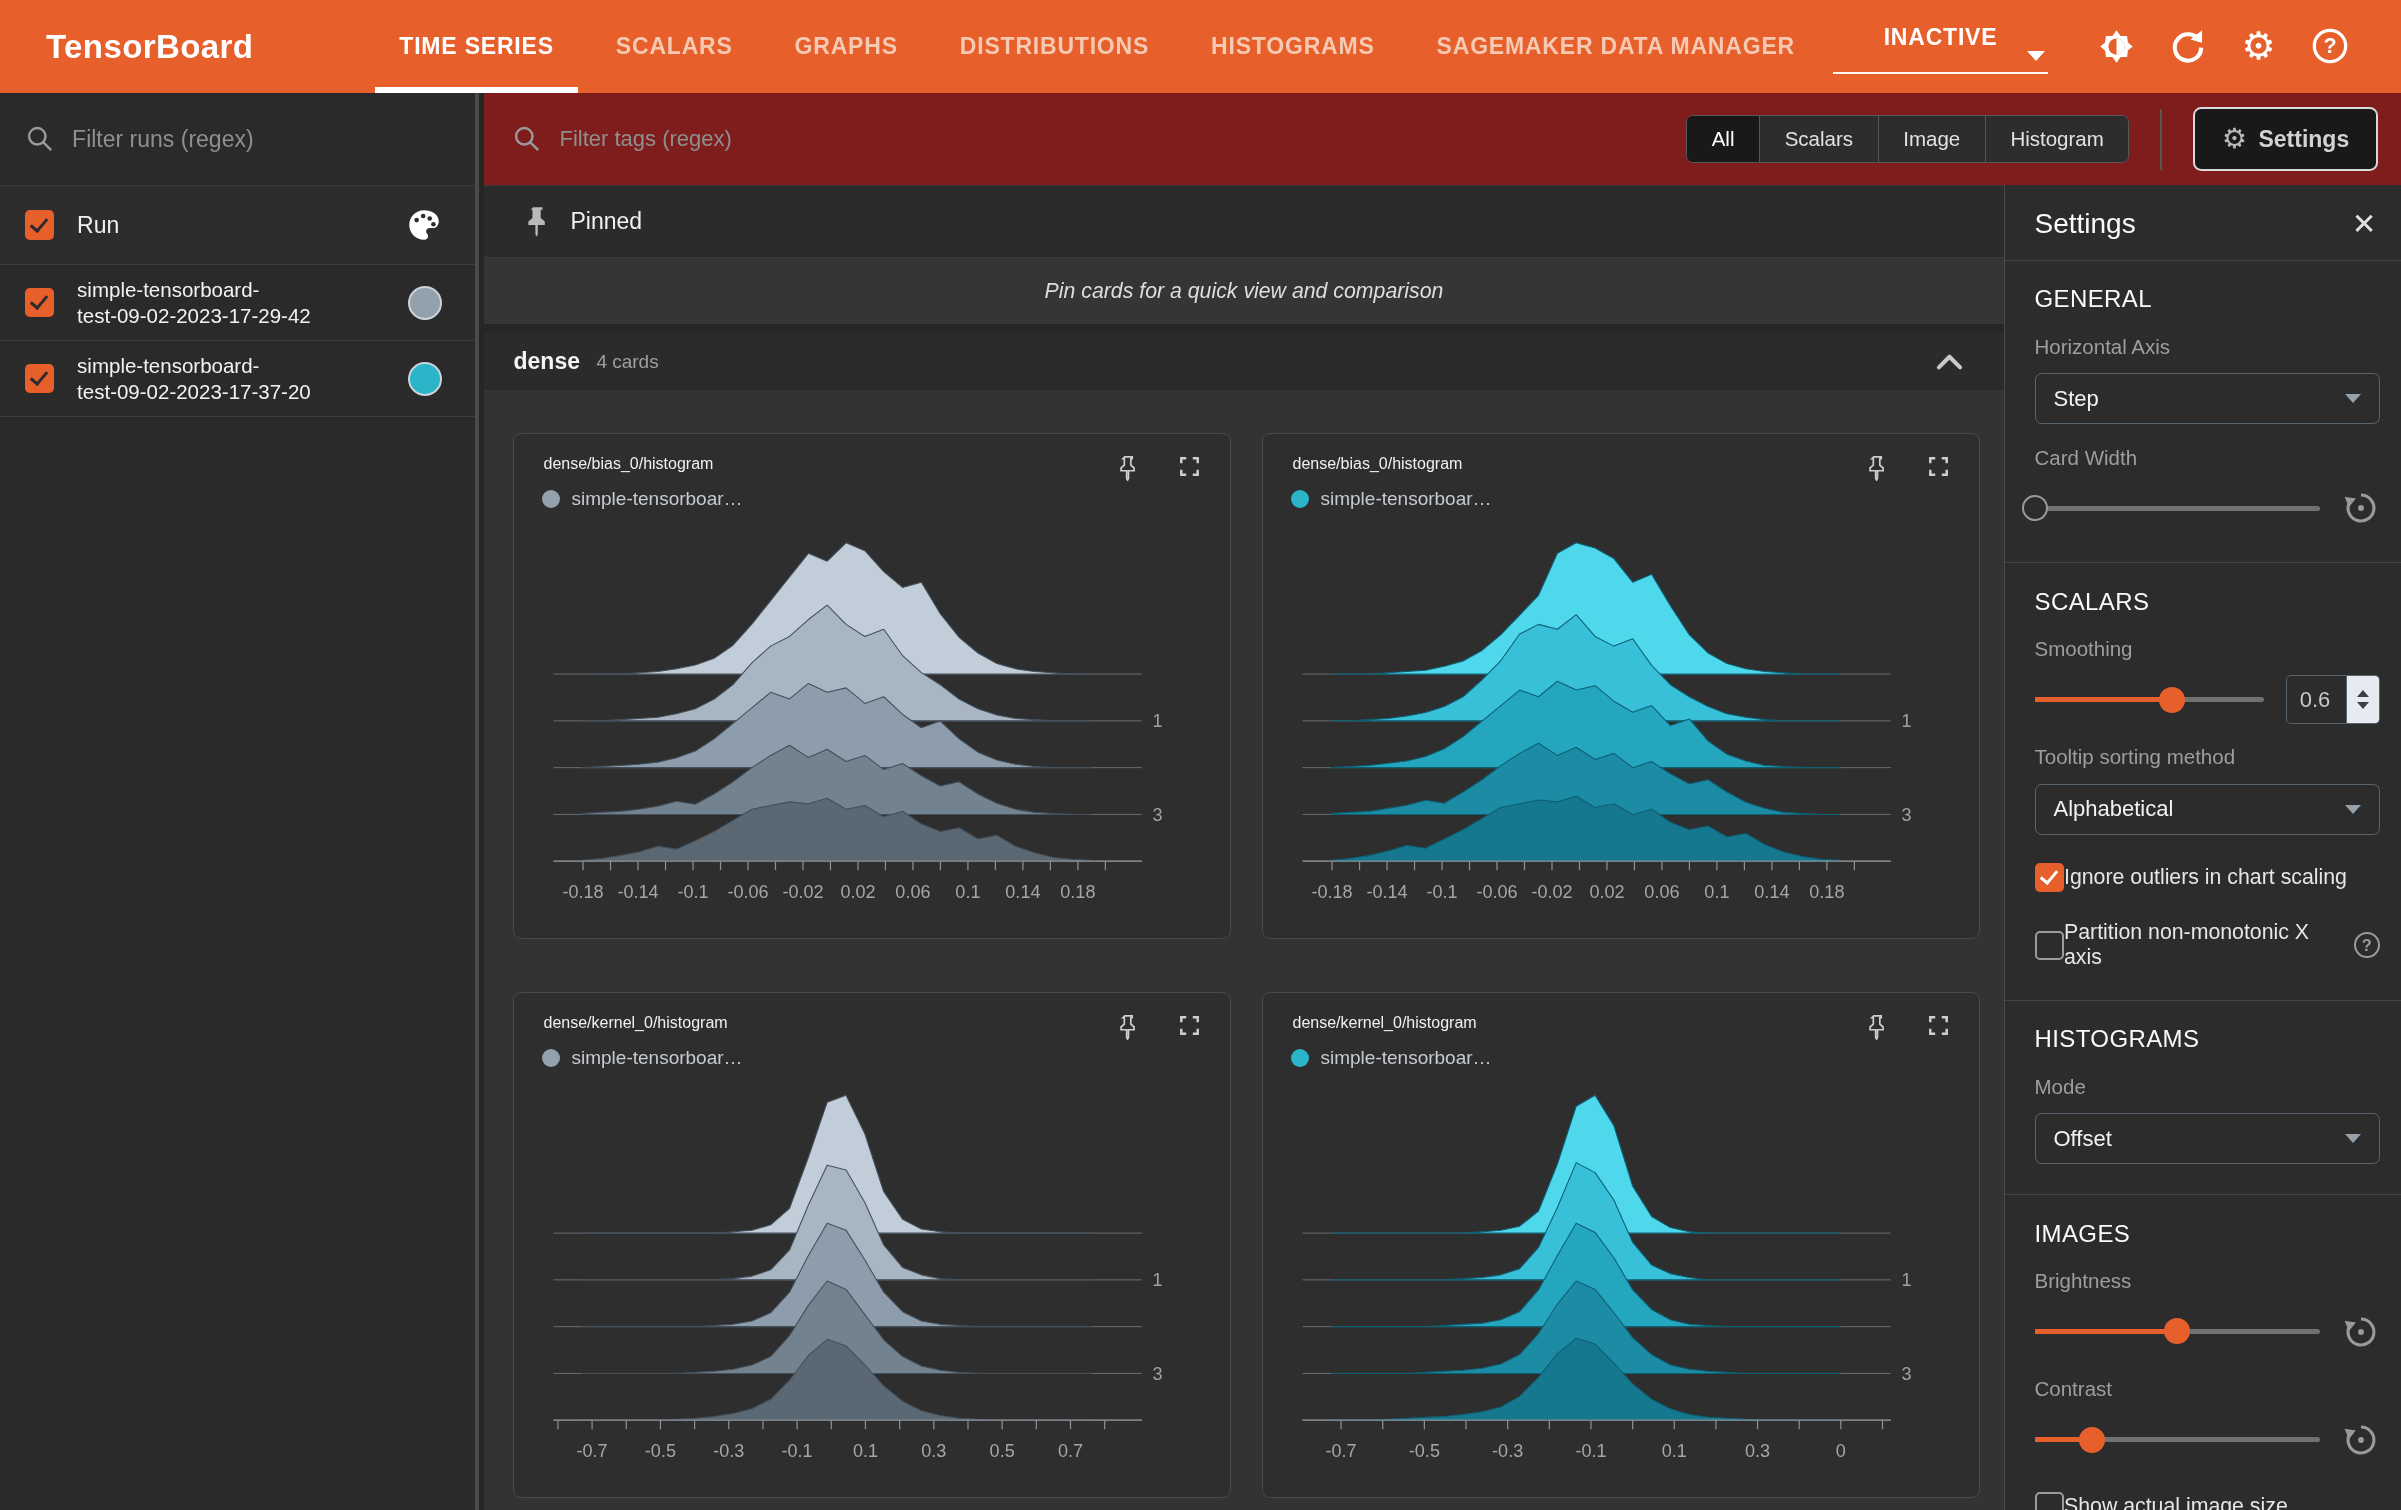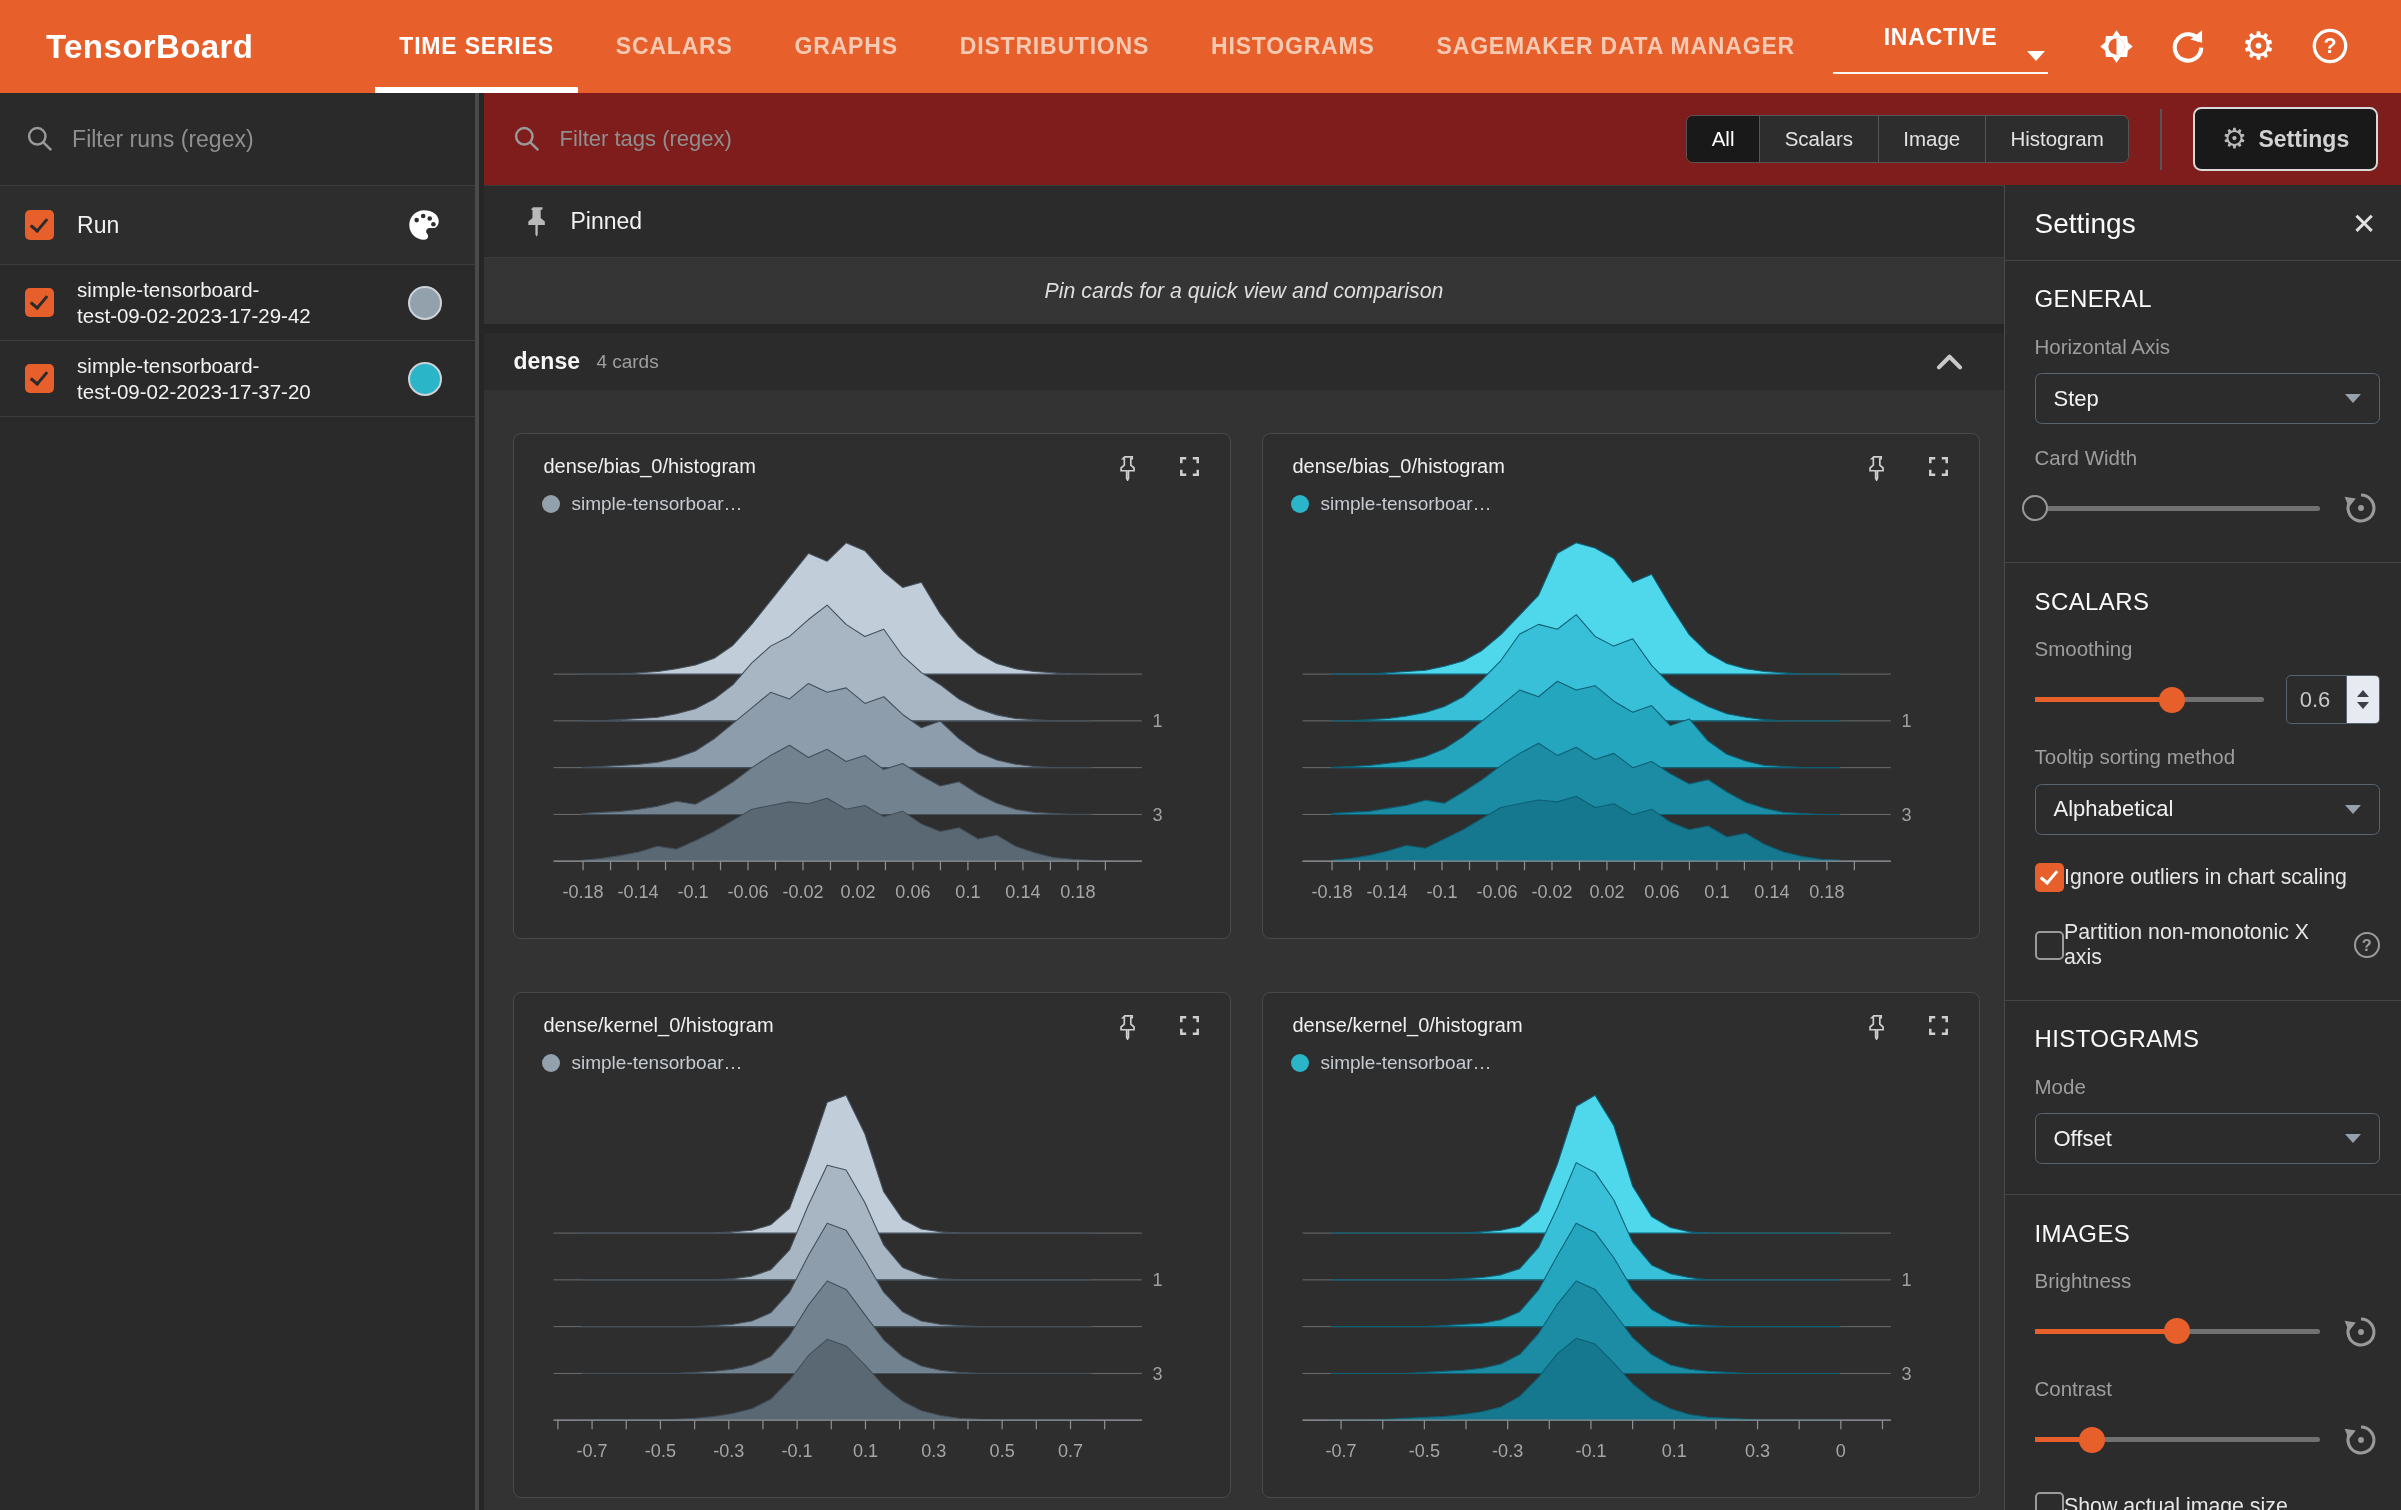--- a/index.html
+++ b/index.html
@@ -77,21 +77,21 @@
   .gap10 { height:9px; }
   .section-header { height:57px; background:#2b2b2b; display:flex; align-items:center;
     padding:0 39px 0 29.5px; }
   .section-header .name { font-size:23px; font-weight:bold; color:#f5f5f5; }
   .section-header .count { font-size:19px; color:#9f9f9f; margin-left:16.4px; }
   .section-header .chev { margin-left:auto; cursor:pointer; display:flex; }
   .cards-area { position:relative; height:1121px; background:#333333; }
 
   .card { position:absolute; width:718px; height:506px; background:#2e2e2e;
     border:1.6px solid #4a4a4a; border-radius:8.2px; }
-  .card-title { font-size:20px; color:#f0f0f0; padding:21.3px 0 0 29.5px; }
+  .card-title { font-size:16px; color:#f0f0f0; padding:21.3px 0 0 29.5px; }
   .card-icons { position:absolute; top:21.3px; right:29.5px; display:flex; gap:38px; }
   .card-icons .icn { cursor:pointer; display:flex; }
   .legend { display:flex; align-items:center; gap:11.5px; padding:14.8px 0 0 28px; }
   .legend-dot { width:18px; height:18px; border-radius:50%; }
   .legend-label { font-size:19px; color:#c6cbd1; }
   .chart-svg { position:absolute; left:23px; top:85px; }
 
   
   .panel { position:absolute; top:185px; left:2004px; width:397px; height:1325px;
     background:#2c2c2c; border-left:1.6px solid #4a4a4a; }

